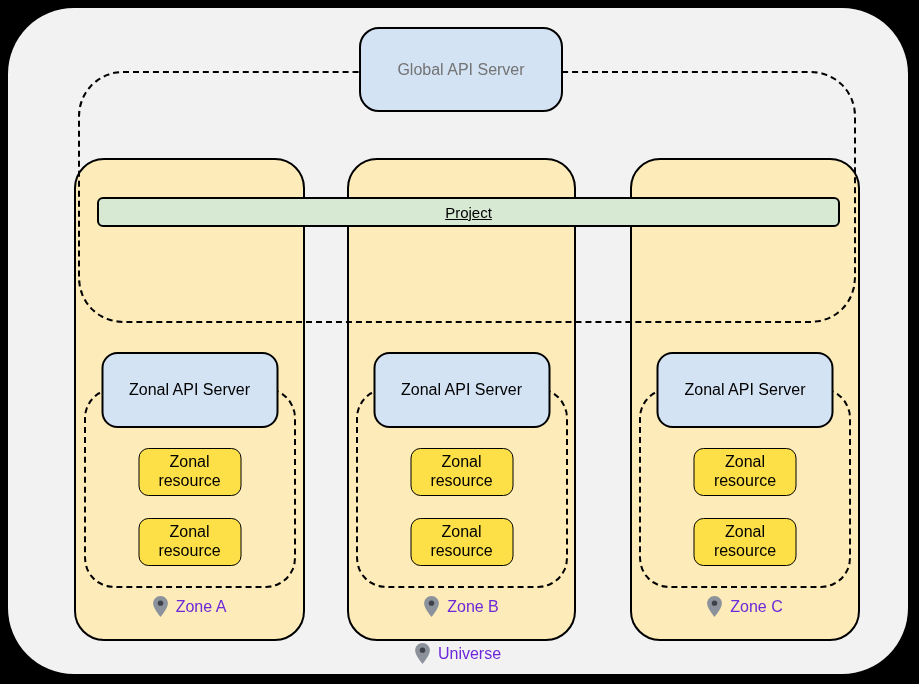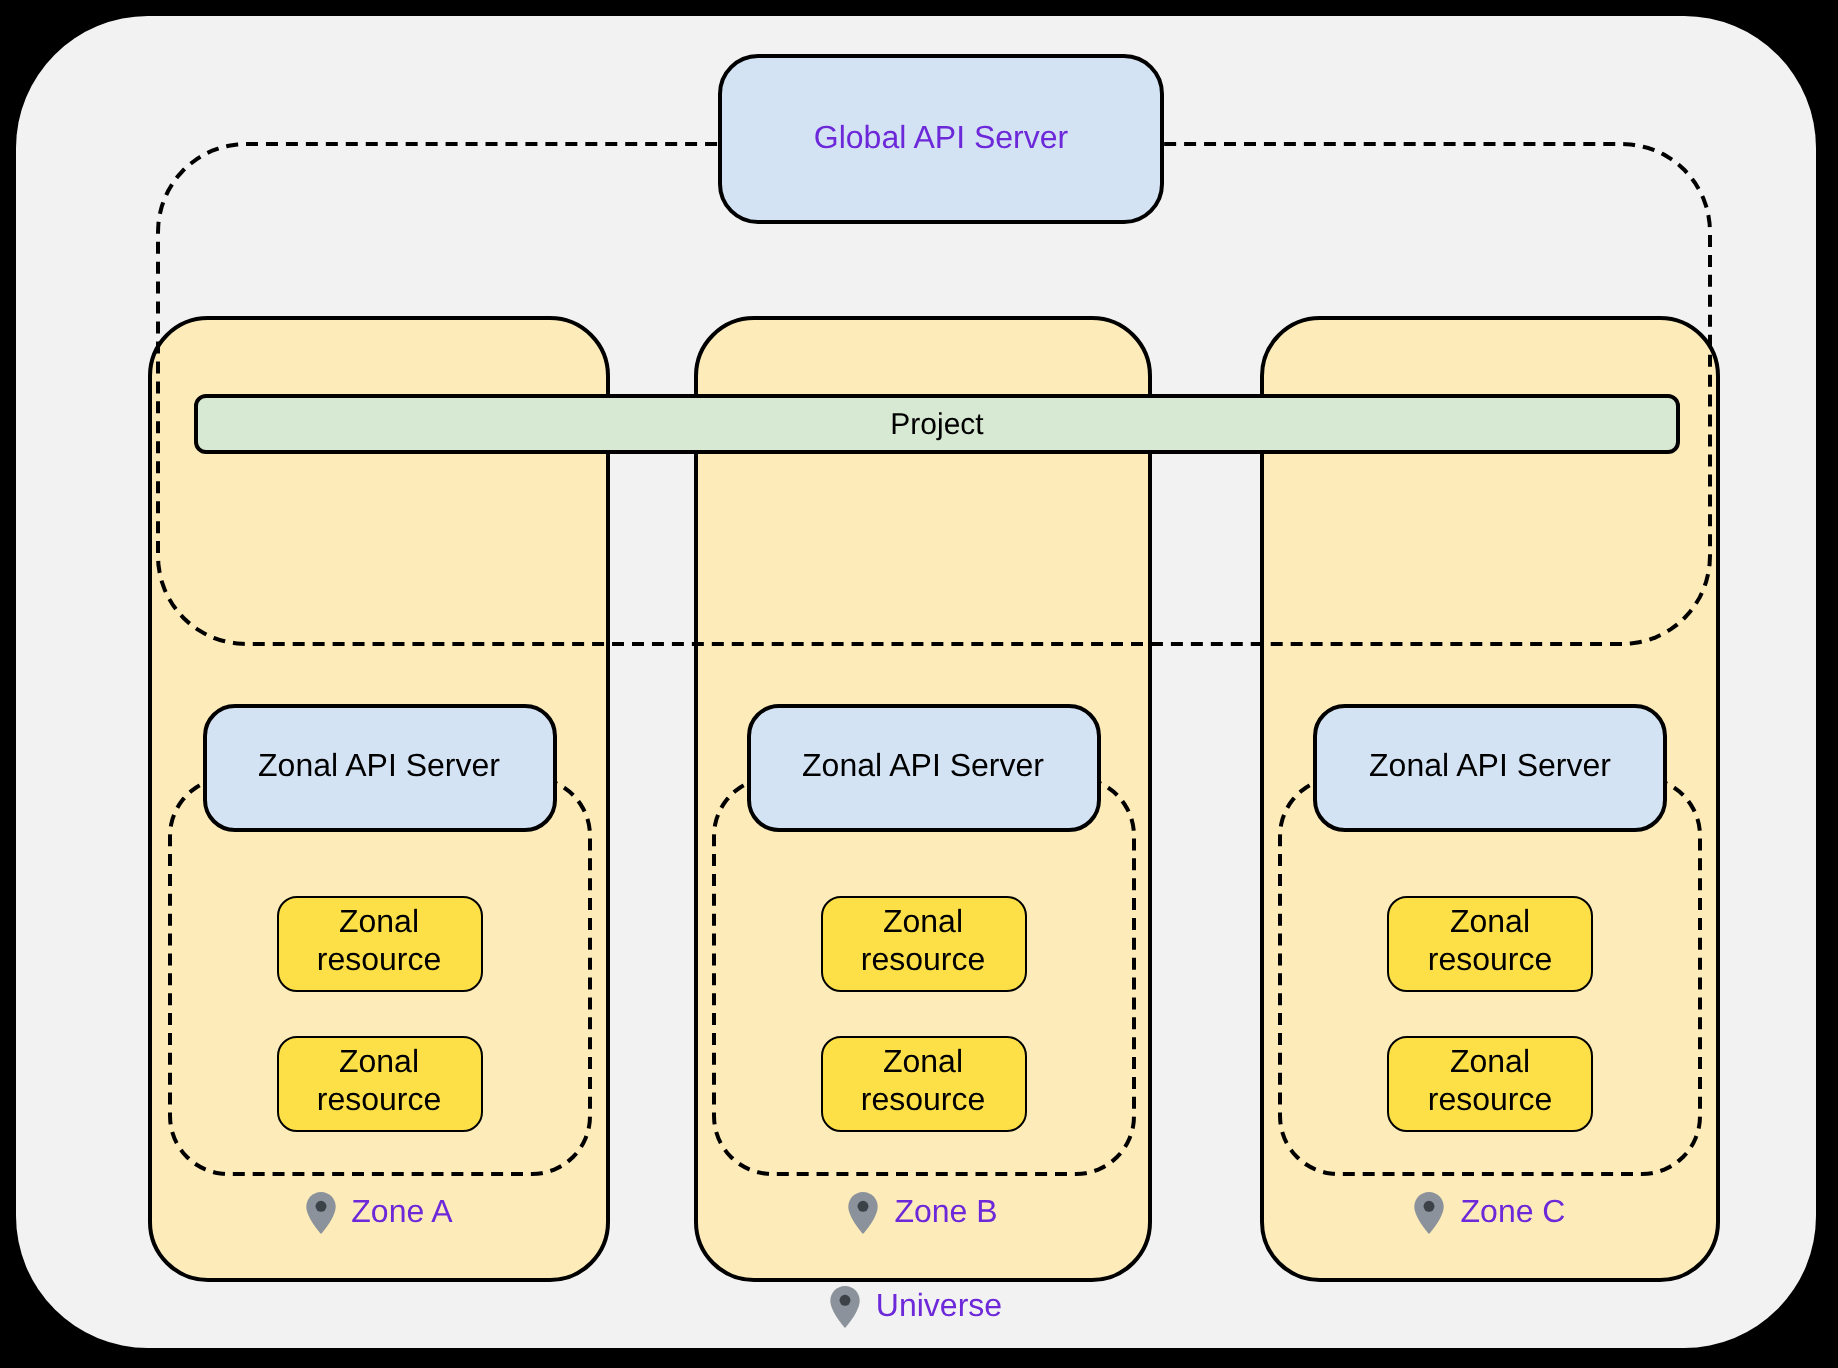--- a/index.html
+++ b/index.html
@@ -30,28 +30,28 @@
     width: 778px; height: 252px;
     border: 2px dashed #000000;
     border-radius: 45px;
     z-index: 3;
     box-sizing: border-box;
   }
   
   .global-api {
     position: absolute;
     left: 351px; top: 19px;
-    width: 223px; height: 85px;
+    width: 204px; height: 85px;
     background: #d3e3f4;
     border: 2px solid #000000;
     border-radius: 20px;
     z-index: 4;
     box-sizing: border-box;
     display: flex; align-items: center; justify-content: center;
-    font-size: 16px; color: #6d28d9;
+    font-size: 16px; color: #737373;
   }
   
   .zone {
     position: absolute;
     top: 150px;
     height: 483px;
     background: #fdecb9;
     border: 2px solid #000000;
     border-radius: 30px;
     z-index: 2;
@@ -65,42 +65,42 @@
   .span-bar {
     position: absolute;
     left: 89px;
     width: 743px;
     background: #d7e8d3;
     border: 2px solid #000000;
     border-radius: 6px;
     z-index: 5;
     box-sizing: border-box;
     display: flex; align-items: center; justify-content: center;
-    font-size: 15px; color: #000000;
+    font-size: 15px; color: #000000; text-decoration: underline;
   }
   .bar-project        { top: 189px; height: 30px; }
   .bar-global-resource{ top: 251px; height: 27px; }
 
   
   .zonal-scope {
     position: absolute;
     left: 50%; transform: translateX(-50%);
     top: 228px;
     width: 212px; height: 200px;
     border: 2px dashed #000000;
     border-radius: 30px;
     box-sizing: border-box;
     z-index: 1;
   }
   
   .zonal-api {
     position: absolute;
     left: 50%; transform: translateX(-50%);
     top: 192px;
-    width: 177px; height: 64px;
+    width: 177px; height: 76px;
     background: #d3e3f4;
     border: 2px solid #000000;
     border-radius: 16px;
     box-sizing: border-box;
     display: flex; align-items: center; justify-content: center;
     font-size: 16px; color: #000000;
     z-index: 2;
   }
   
   .zonal-resource {

